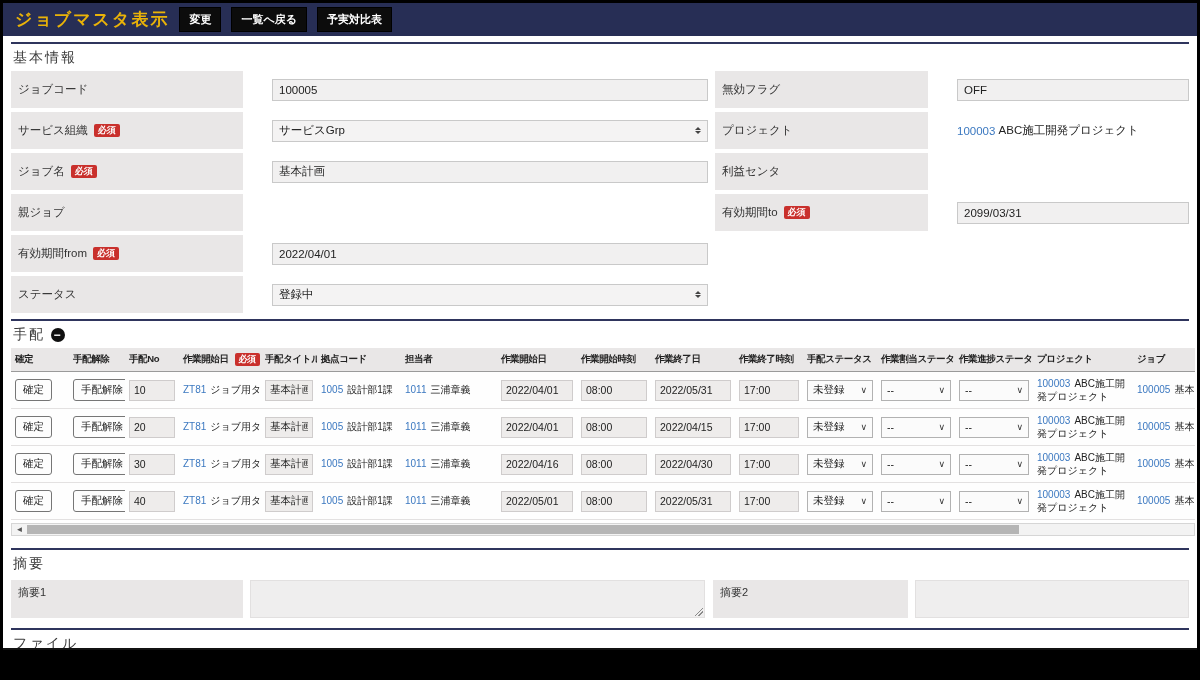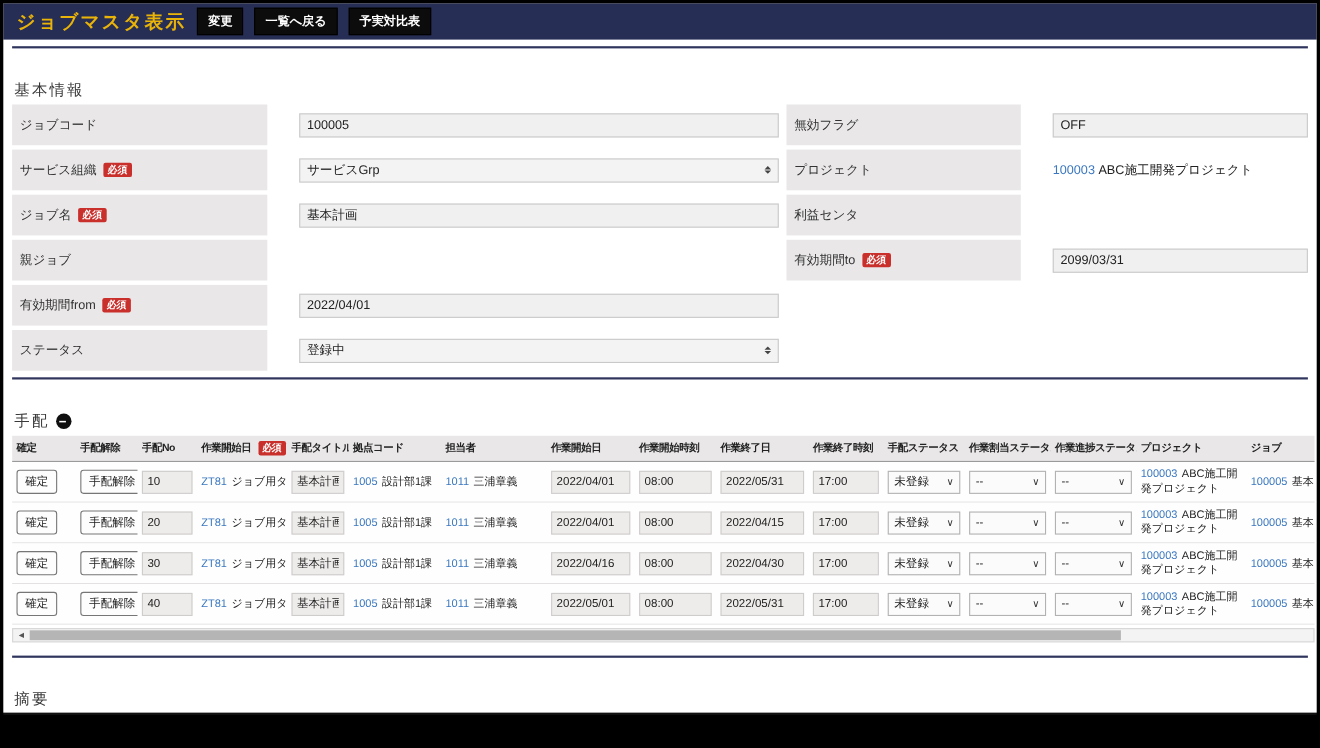--- a/index.html
+++ b/index.html
@@ -12,21 +12,21 @@
   .bottombar { position:absolute; left:0; right:0; bottom:0; height:32px; background:#000; z-index:55; border-top:2px solid #111; }
 
   
   .topbar { position:absolute; top:3px; left:3px; right:3px; height:33px; background:#272e55; display:flex; align-items:center; padding-left:12px; z-index:5; }
   .topbar-title { color:#eab308; font-size:17px; font-weight:bold; letter-spacing:2px; }
   .navbtn { margin-left:10px; background:#0c0c0c; color:#fff; border:1px solid #000; font-size:11px; font-weight:bold; padding:4px 9px; font-family:"Liberation Sans",sans-serif; cursor:pointer; }
 
   .content { position:absolute; top:36px; left:3px; right:3px; bottom:32px; background:#fff; padding:0 8px; overflow:hidden; }
 
   .sec { border-top:2px solid #2f355d; }
-  .sec-head { font-size:14px; color:#3a3a3a; letter-spacing:2px; padding:5px 2px 4px; display:flex; align-items:center; gap:6px;margin-top:24px; }
+  .sec-head { font-size:14px; color:#3a3a3a; letter-spacing:2px; padding:5px 2px 4px; display:flex; align-items:center; gap:6px; }
   .minus-icon { width:14px; height:14px; border-radius:50%; background:#101010; color:#fff; display:inline-flex; align-items:center; justify-content:center; font-size:12px; line-height:1; font-weight:bold; cursor:pointer; }
 
   
   .bi-grid { display:flex; }
   .bi-col { display:flex; flex-direction:column; gap:4px; }
   .bi-col.left  { width:697px; margin-right:7px; }
   .bi-col.right { flex:1; }
   .bi-row { display:flex; height:37px;gap:22px; }
   .bi-label { width:232px; flex-shrink:0; background:#e9e7e7; font-size:11.5px; color:#333; display:flex; align-items:center; padding:0 7px; }
   .bi-col.right .bi-label { width:213px; }

